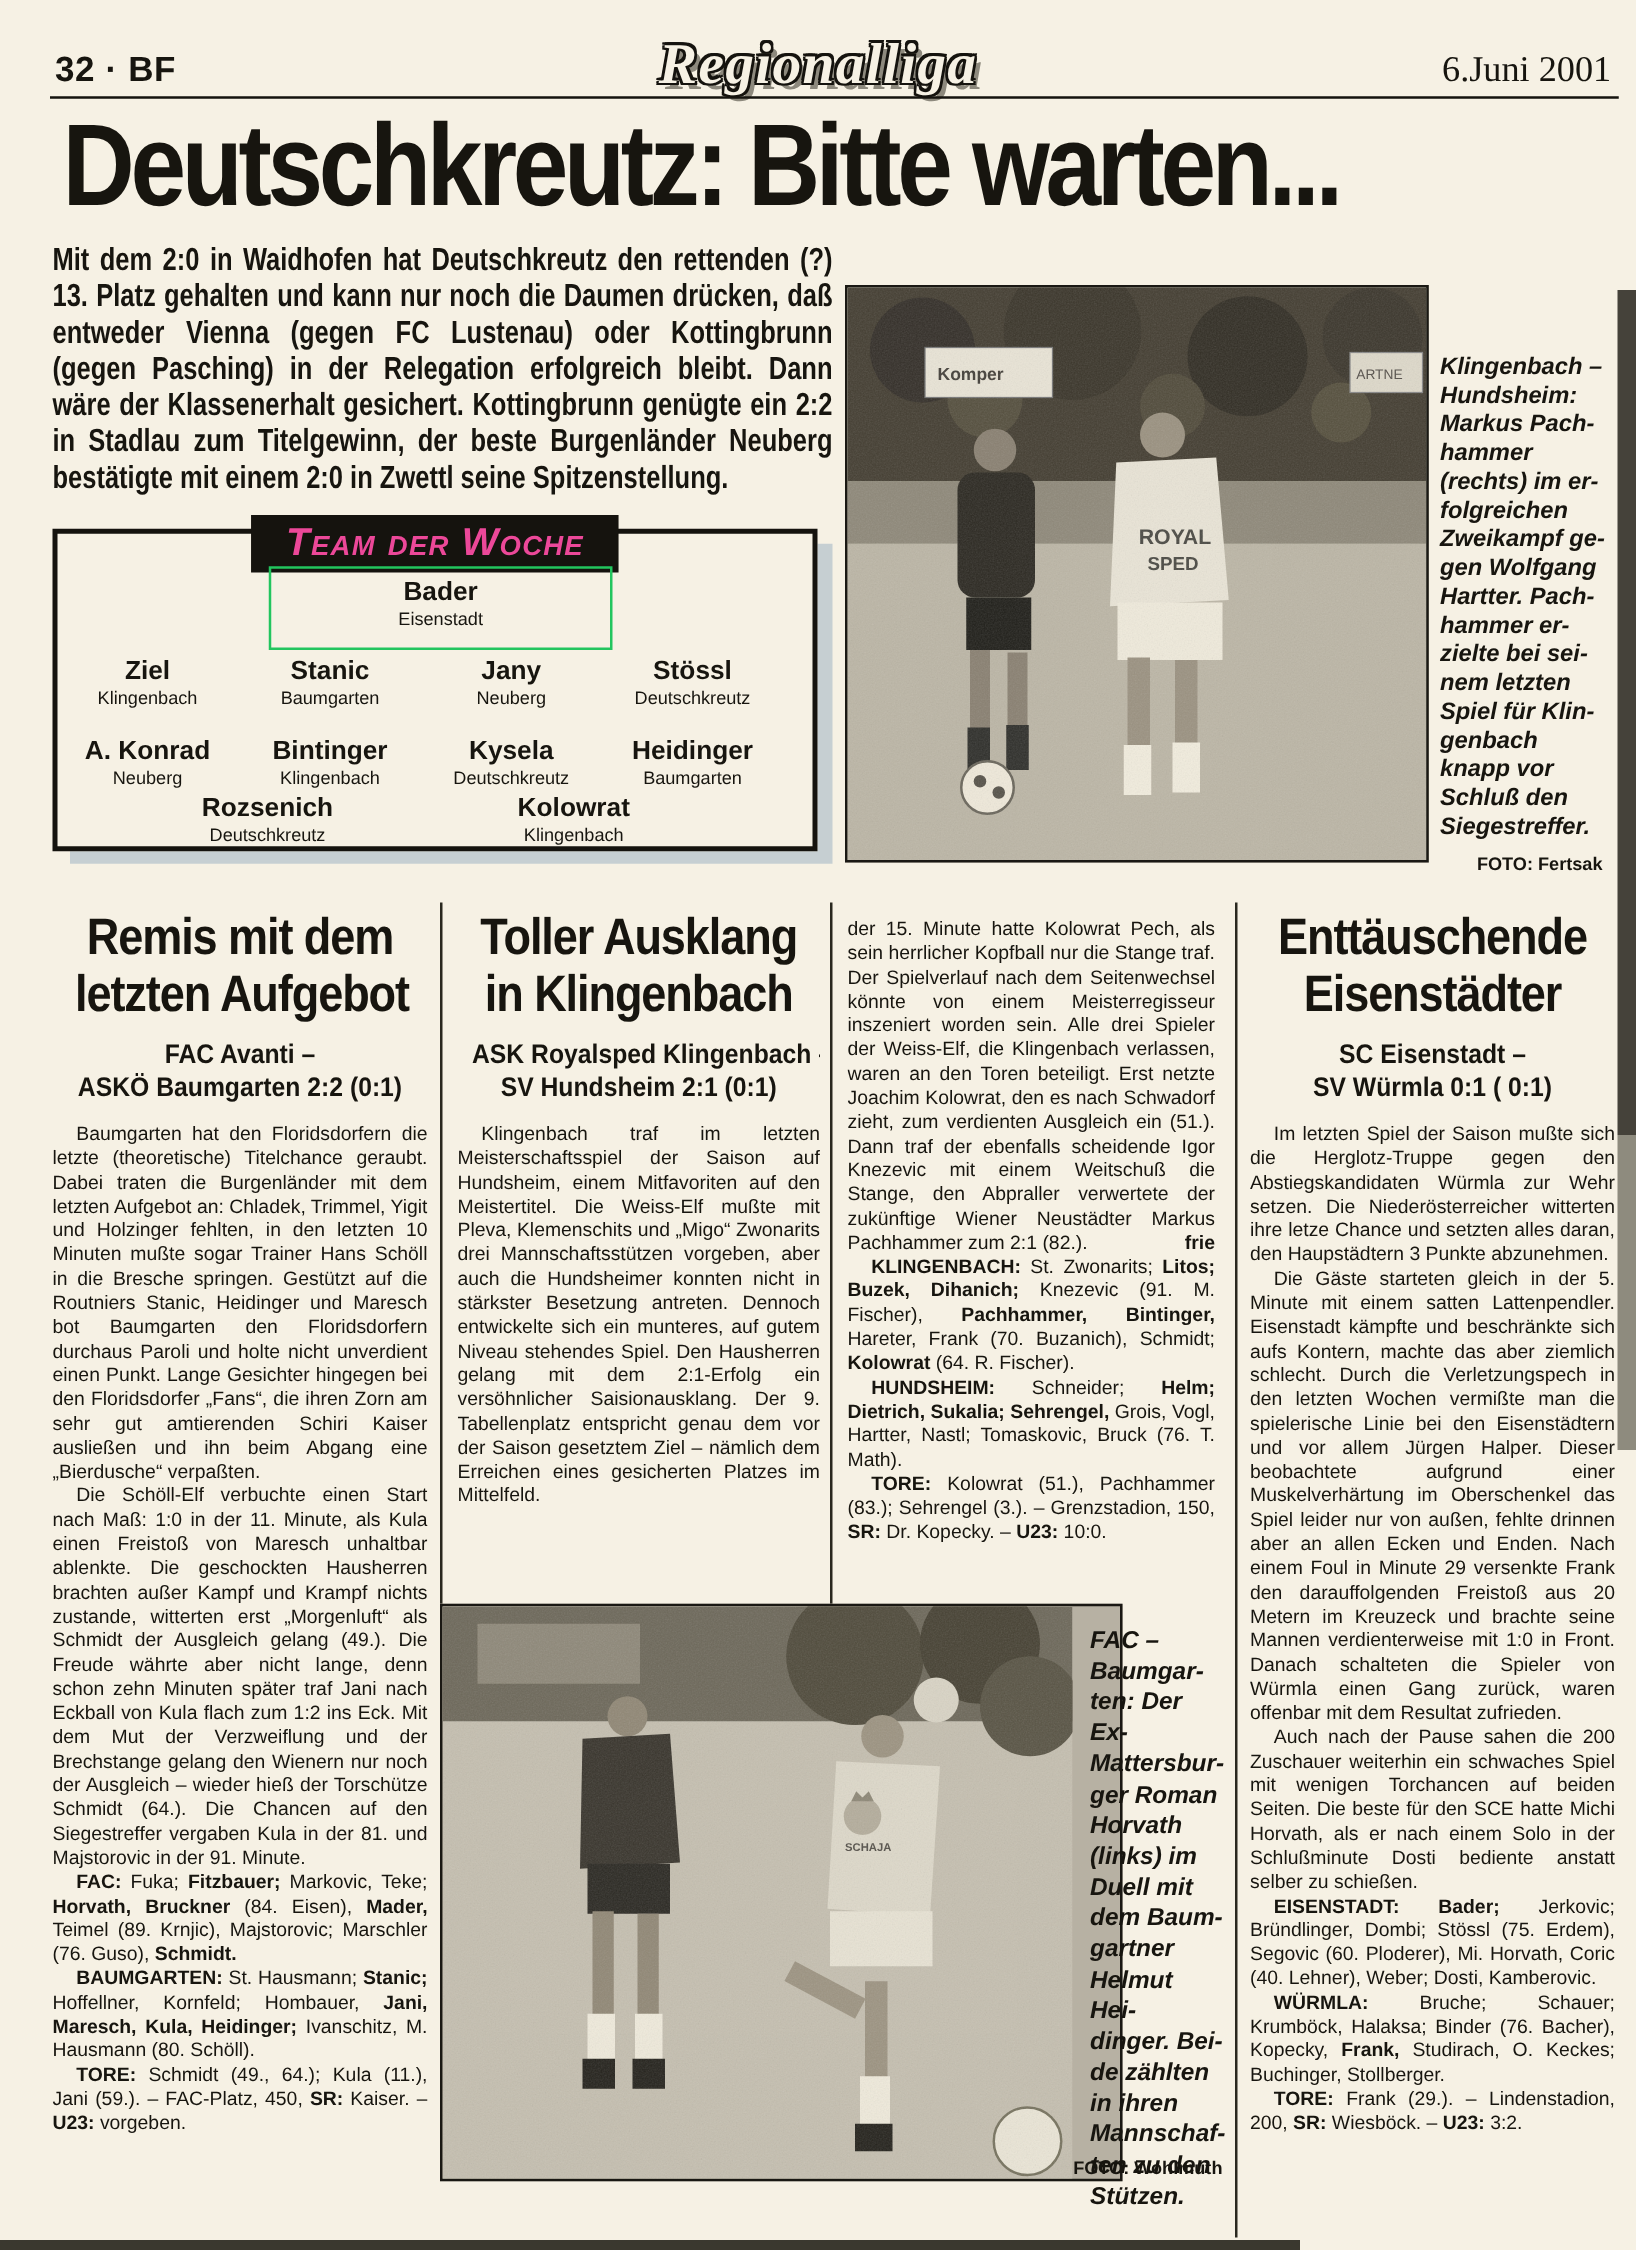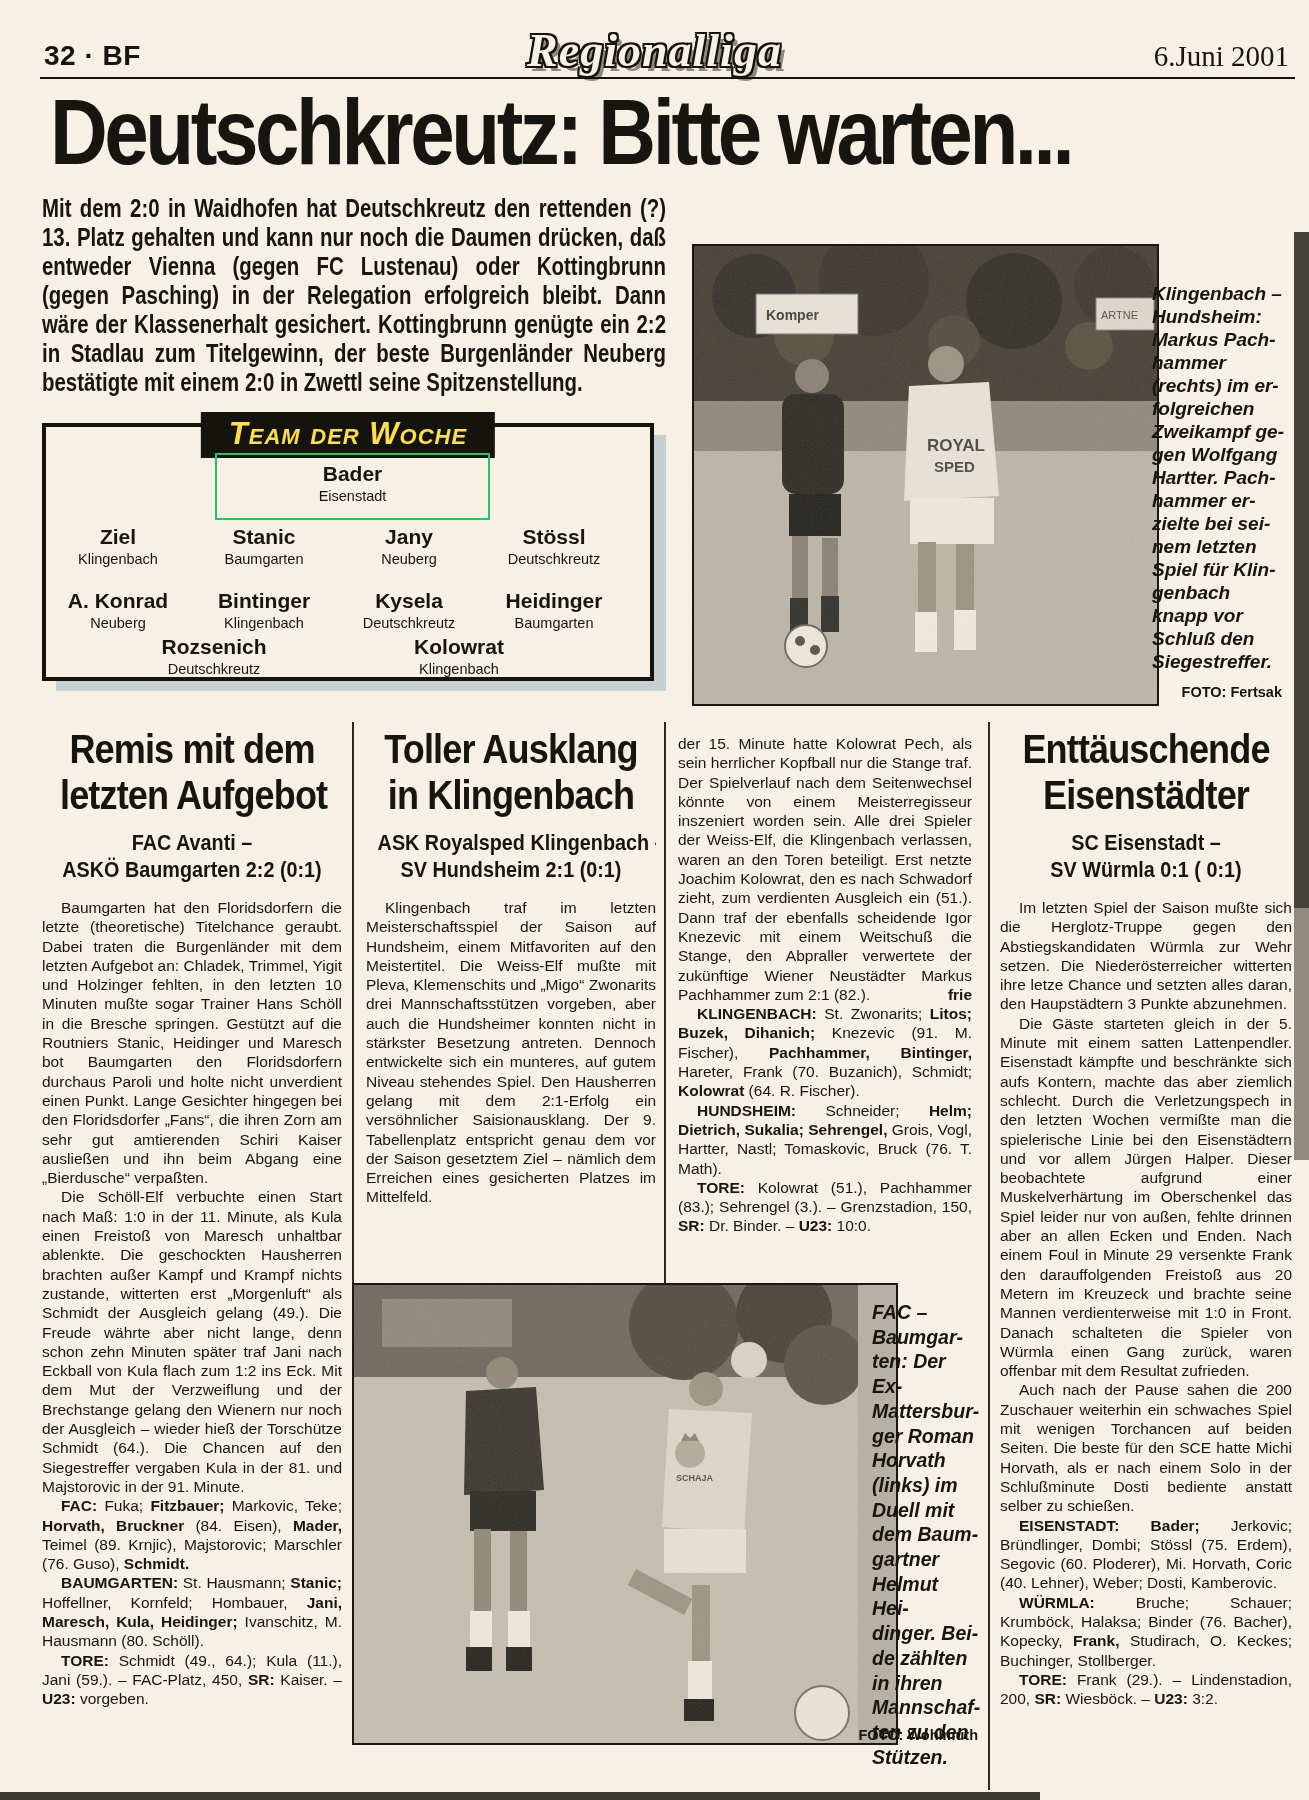--- a/index.html
+++ b/index.html
@@ -7,21 +7,21 @@
   .page{position:relative;width:1309px;height:1800px;margin:0 auto;background:#f6f1e4;color:#17150f;overflow:hidden}
   .abs{position:absolute}
   .ed{left:44px;top:40px;font-size:28px;font-weight:bold;letter-spacing:.5px}
   .logo{left:0;right:0;top:24px;text-align:center;font-family:"Liberation Serif",serif;font-style:italic;font-weight:bold;font-size:46px;letter-spacing:1px;color:#f6f1e4;
         text-shadow:-2px -2px 0 #15130e,2px -2px 0 #15130e,-2px 2px 0 #15130e,2px 2px 0 #15130e,-2px 0 0 #15130e,2px 0 0 #15130e,0 -2px 0 #15130e,0 2px 0 #15130e,5px 5px 0 #8d897d}
   .date{right:20px;top:40px;font-family:"Liberation Serif",serif;font-size:29px}
   .mrule{left:40px;width:1255px;top:77px;height:2px;background:#15130e}
   .headline{left:50px;top:84px;margin:0;font-size:93px;font-weight:bold;letter-spacing:-4px;white-space:nowrap;line-height:1.05;transform:scaleX(.86);transform-origin:left top}
   .lead{left:42px;top:194px;width:780px;margin:0;font-size:25.5px;line-height:29px;font-weight:bold;text-align:justify;transform:scaleX(.8);transform-origin:left top}
   .twbox{left:42px;top:423px;width:612px;height:258px;border:4px solid #15130e;background:#f6f1e4;box-shadow:13px 11px 0 -1px #c6cfd2}
-  .twbar{position:absolute;left:50%;top:-15px;transform:translateX(-50%);background:#15130e;color:#fde047;font-style:italic;font-weight:bold;font-variant:small-caps;
+  .twbar{position:absolute;left:50%;top:-15px;transform:translateX(-50%);background:#15130e;color:#ec4899;font-style:italic;font-weight:bold;font-variant:small-caps;
          font-size:31px;line-height:1;padding:6px 28px 9px;white-space:nowrap;letter-spacing:1px}
   .twgk{position:absolute;left:169px;top:26px;width:275px;height:67px;border:2px solid #22c55e;text-align:center;padding-top:7px}
   .slot{position:absolute;width:160px;text-align:center}
   .twname{font-weight:bold;font-size:21px;line-height:1.1}
   .twclub{font-size:14.5px;margin-top:3px}
   .photo{border:2px solid #1a1813;background:#b7b1a3;overflow:hidden}
   .photo svg{display:block}
   .photo text{font-family:"Liberation Sans",sans-serif}
   .cap{font-weight:bold;font-style:italic;font-size:19px;line-height:23px}
   .capB{font-size:19.5px;line-height:24.7px}
@@ -90,21 +90,21 @@
     <div class="slot" style="left:88px;top:208px">
         <div class="twname">Rozsenich</div>
         <div class="twclub">Deutschkreutz</div>
       </div>
     <div class="slot" style="left:333px;top:208px">
         <div class="twname">Kolowrat</div>
         <div class="twclub">Klingenbach</div>
       </div>
   </div>
 
-  <figure class="abs photo" style="left:676px;top:228px;width:467px;height:462px;margin:16px">
+  <figure class="abs photo" style="left:676px;top:228px;width:467px;height:462px;margin:0">
     <svg width="463" height="458" viewBox="0 0 463 458">
       <defs>
         <filter id="g1">
             <feTurbulence type="fractalNoise" baseFrequency="0.85" numOctaves="2"></feTurbulence>
             <feColorMatrix type="saturate" values="0"></feColorMatrix>
           </filter>
       </defs>
       <rect x="0" y="0" width="463" height="458" fill="#b2ac9d"></rect>
       <rect x="0" y="0" width="463" height="155" fill="#453f33"></rect>
       <circle cx="60" cy="50" r="42" fill="#35302a"></circle>
@@ -173,21 +173,21 @@
     <div class="body">
         <p><span>Klingenbach traf im letzten Meisterschaftsspiel der Saison auf Hundsheim, einem Mitfavoriten auf den Meistertitel. Die Weiss-Elf mußte mit Pleva, Klemenschits und „Migo“ Zwonarits drei Mannschaftsstützen vorgeben, aber auch die Hundsheimer konnten nicht in stärkster Besetzung antreten. Dennoch entwickelte sich ein munteres, auf gutem Niveau stehendes Spiel. Den Hausherren gelang mit dem 2:1-Erfolg ein versöhnlicher Saisionausklang. Der 9. Tabellenplatz entspricht genau dem vor der Saison gesetztem Ziel – nämlich dem Erreichen eines gesicherten Platzes im Mittelfeld.</span></p>
       </div>
   </section>
 
   <section class="abs col" style="left:678px;width:294px;height:560px;padding-top:16px">
     <div class="body">
         <p class="noind"><span>der 15. Minute hatte Kolowrat Pech, als sein herrlicher Kopfball nur die Stange traf. Der Spielverlauf nach dem Seitenwechsel könnte von einem Meisterregisseur inszeniert worden sein. Alle drei Spieler der Weiss-Elf, die Klingenbach verlassen, waren an den Toren beteiligt. Erst netzte Joachim Kolowrat, den es nach Schwadorf zieht, zum verdienten Ausgleich ein (51.). Dann traf der ebenfalls scheidende Igor Knezevic mit einem Weitschuß die Stange, den Abpraller verwertete der zukünftige Wiener Neustädter Markus Pachhammer zum 2:1 (82.).</span><span class="b fr">frie</span></p>
         <p><span class="b">KLINGENBACH:</span><span> St. Zwonarits; </span><span class="b">Litos;</span><span> </span><span class="b">Buzek, Dihanich;</span><span> Knezevic (91. M. Fischer), </span><span class="b">Pachhammer, Bintinger,</span><span> Hareter, Frank (70. Buzanich), Schmidt; </span><span class="b">Kolowrat</span><span> (64. R. Fischer).</span></p>
         <p><span class="b">HUNDSHEIM:</span><span> Schneider; </span><span class="b">Helm; Dietrich, Sukalia; Sehrengel,</span><span> Grois, Vogl, Hartter, Nastl; Tomaskovic, Bruck (76. T. Math).</span></p>
-        <p><span class="b">TORE:</span><span> Kolowrat (51.), Pachhammer (83.); Sehrengel (3.). – Grenzstadion, 150, </span><span class="b">SR:</span><span> Dr. Binder. – </span><span class="b">U23:</span><span> 10:0.</span></p>
+        <p><span class="b">TORE:</span><span> Kolowrat (51.), Pachhammer (83.); Sehrengel (3.). – Grenzstadion, 150, </span><span class="b">SR:</span><span> Dr. Kopecky. – </span><span class="b">U23:</span><span> 10:0.</span></p>
       </div>
   </section>
 
   <section class="abs col" style="left:1000px;width:292px;height:1080px">
     <h2 class="ahead">Enttäuschende<br>Eisenstädter</h2>
     <h3 class="asub">SC Eisenstadt –<br>SV Würmla 0:1 ( 0:1)</h3>
     <div class="body">
         <p><span>Im letzten Spiel der Saison mußte sich die Herglotz-Truppe gegen den Abstiegskandidaten Würmla zur Wehr setzen. Die Niederösterreicher witterten ihre letze Chance und setzten alles daran, den Haupstädtern 3 Punkte abzunehmen.</span></p>
         <p><span>Die Gäste starteten gleich in der 5. Minute mit einem satten Lattenpendler. Eisenstadt kämpfte und beschränkte sich aufs Kontern, machte das aber ziemlich schlecht. Durch die Verletzungspech in den letzten Wochen vermißte man die spielerische Linie bei den Eisenstädtern und vor allem Jürgen Halper. Dieser beobachtete aufgrund einer Muskelverhärtung im Oberschenkel das Spiel leider nur von außen, fehlte drinnen aber an allen Ecken und Enden. Nach einem Foul in Minute 29 versenkte Frank den darauffolgenden Freistoß aus 20 Metern im Kreuzeck und brachte seine Mannen verdienterweise mit 1:0 in Front. Danach schalteten die Spieler von Würmla einen Gang zurück, waren offenbar mit dem Resultat zufrieden.</span></p>
         <p><span>Auch nach der Pause sahen die 200 Zuschauer weiterhin ein schwaches Spiel mit wenigen Torchancen auf beiden Seiten. Die beste für den SCE hatte Michi Horvath, als er nach einem Solo in der Schlußminute Dosti bediente anstatt selber zu schießen.</span></p>

